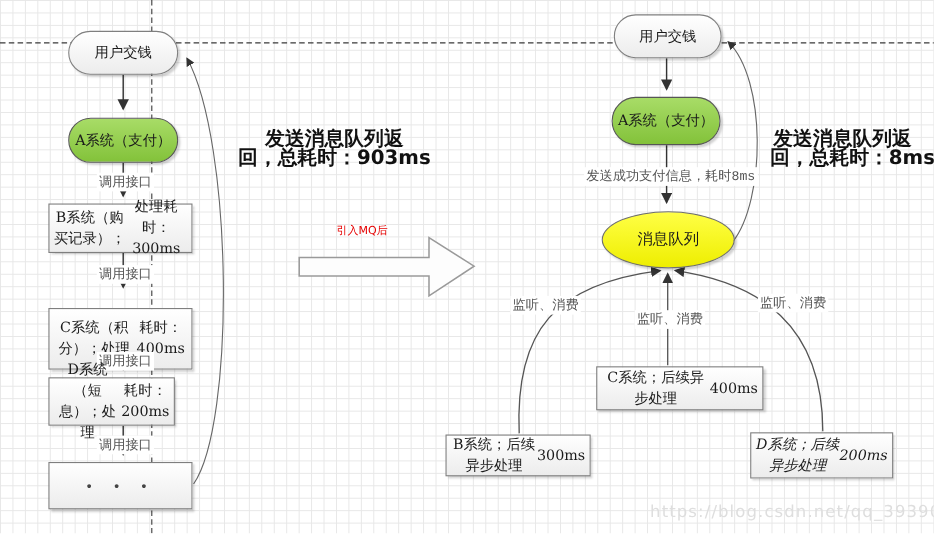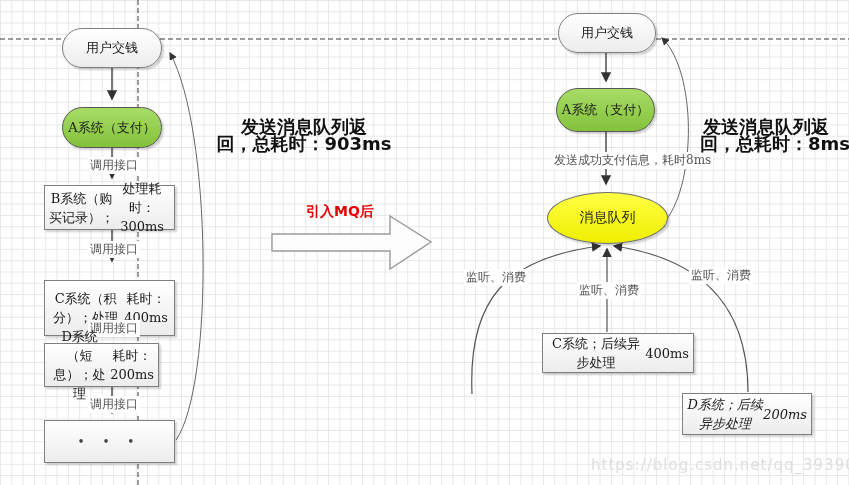--- a/index.html
+++ b/index.html
@@ -55,21 +55,21 @@
   .summary {
     position: absolute;
     font-family: "DejaVu Sans", sans-serif;
     font-weight: bold; font-size: 18px; color: #111;
     text-align: center; line-height: 17px;
     white-space: nowrap;
   }
   .transition-label {
     position: absolute;
     font-family: "DejaVu Sans", sans-serif;
-    font-weight: bold; font-size: 14px; color: #e60000;
+    font-weight: normal; font-size: 10px; color: #e60000;
     white-space: nowrap;
   }
   .watermark {
     position: absolute;
     left: 591px; top: 456px;
     font-size: 15px; color: #dedede;
     letter-spacing: 1px;
     white-space: nowrap;
   }
 </style>
@@ -148,30 +148,34 @@
   <div class="transition-label" style="left:306px; top:203px;">引入MQ后</div>
 
   <div class="node pill" style="left:558px; top:13px; width:98px; height:40px;">
     <span>用户交钱</span>
   </div>
 
   <div class="node pill green" style="left:556px; top:88px; width:99px; height:44px;">
     <span>A系统（支付）</span>
   </div>
 
-  <div class="edge-label" style="left:552px; top:152px;">发送成功支付信息，耗时8ms</div>
+  <div class="edge-label" style="left:531px; top:152px;font-family:Liberation Mono, monospace;">发送成功支付信息，耗时8ms</div>
 
   <div class="node ellipse" style="left:547px; top:192px; width:121px; height:52px;">
     <span>消息队列</span>
   </div>
 
   <div class="edge-label" style="left:464px; top:269px;">监听、消费</div>
   <div class="edge-label" style="left:577px; top:282px;">监听、消费</div>
   <div class="edge-label" style="left:689px; top:267px;">监听、消费</div>
 
+  <div class="node rect-node" style="left:405px; top:395px; width:132px; height:38px;">
+    <span>B系统；后续异步处理</span>
+    <span>300ms</span>
+  </div>
 
   <div class="node rect-node" style="left:542px; top:333px; width:152px; height:40px;">
     <span>C系统；后续异步处理</span>
     <span>400ms</span>
   </div>
 
   <div class="node rect-node" style="left:682px; top:393px; width:130px; height:42px;font-style:italic;">
     <span>D系统；后续异步处理</span>
     <span>200ms</span>
   </div>

